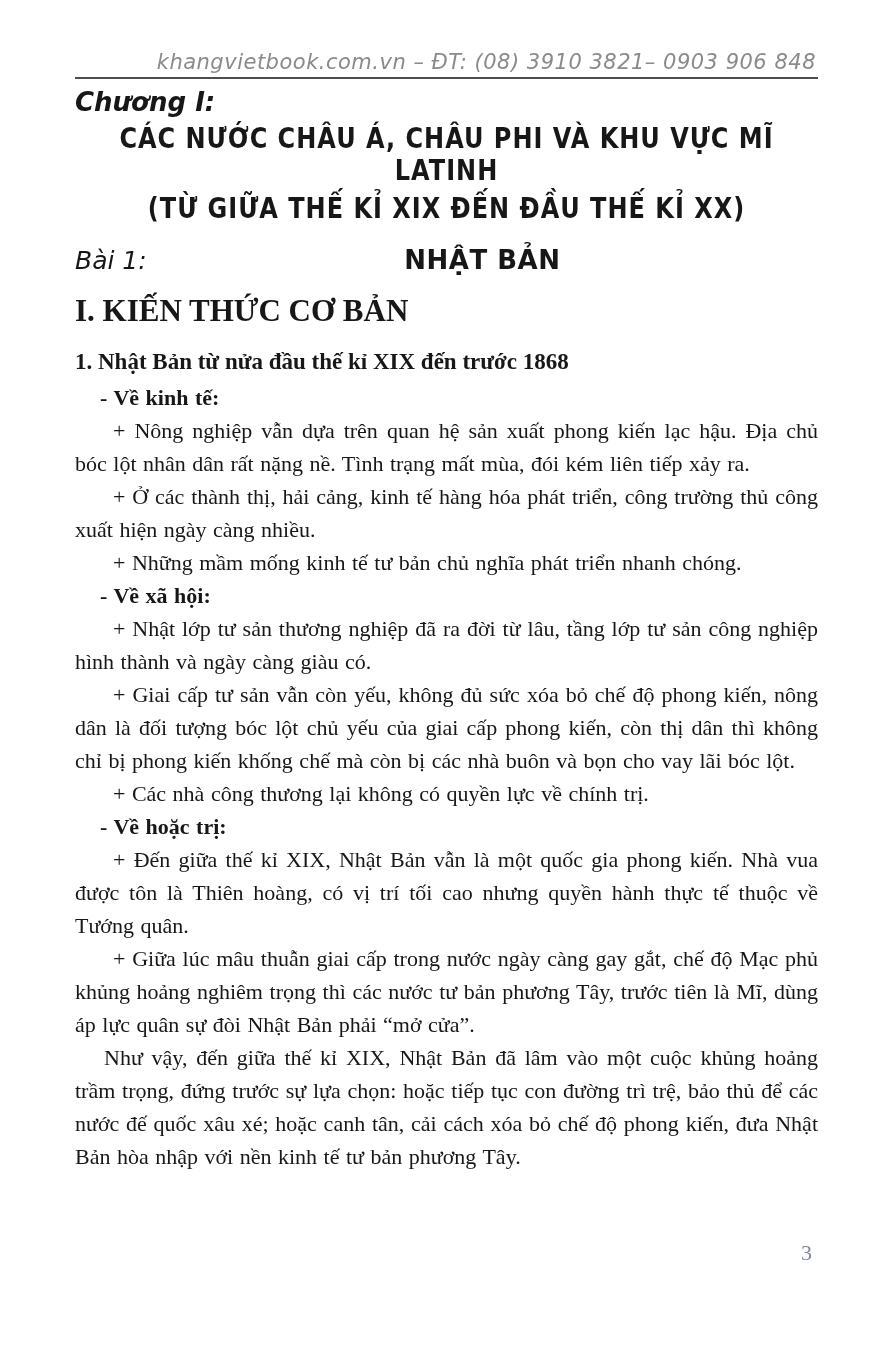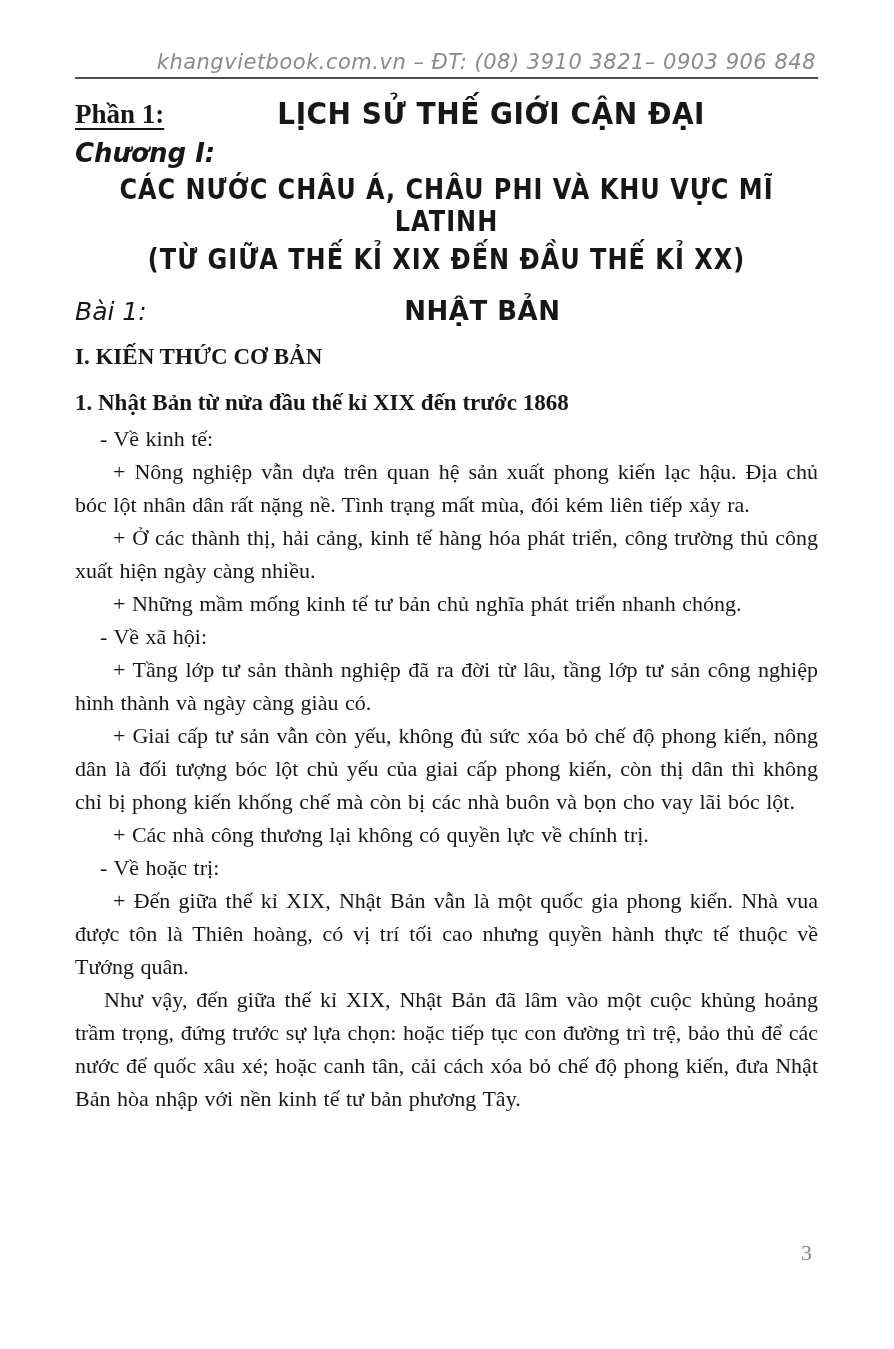--- a/index.html
+++ b/index.html
@@ -107,64 +107,60 @@
     font-weight: bold;
     font-size: 26px;
     letter-spacing: 0.5px;
     transform: scaleY(1.05);
   }
 
   
   .section-heading {
     margin-top: 18px;
     font-weight: bold;
-    font-size: 23px;
+    font-size: 31px;
   }
   .subsection-heading {
     margin-top: 20px;
     font-weight: bold;
     font-size: 23px;
   }
 
   
   .body-text {
     margin-top: 6px;
   }
   .body-text p {
     margin: 0;
     font-size: 22px;
     line-height: 33px;
     text-align: justify;
     word-spacing: 1px;
   }
-  .body-text p.dash   { text-indent: 25px; }
+  .body-text p.dash   { text-indent: 25px; font-weight: bold; }
   .body-text p.plus   { text-indent: 38px; }
   .body-text p.normal { text-indent: 29px; }
 
   
   .page-number {
     position: absolute;
     top: 1240px;
     right: 82px;
     font-size: 22px;
     color: var(--pagenum-color, #7b87a0);
   }
 </style>
 </head>
 <body>
 
 <div class="page">
 
   <div class="header">khangvietbook.com.vn – ĐT: (08) 3910 3821– 0903 906 848</div>
   <hr class="header-rule">
 
-  <div class="part-row">
-    <span class="part-label">Phần 1:</span>
-    <span class="part-title">LỊCH SỬ THẾ GIỚI CẬN ĐẠI</span>
-  </div>
 
   <div class="chapter-label">Chương I:</div>
 
   <div class="chapter-title-1">CÁC NƯỚC CHÂU Á, CHÂU PHI VÀ KHU VỰC MĨ LATINH</div>
 
   <div class="chapter-title-2">(TỪ GIỮA THẾ KỈ XIX ĐẾN ĐẦU THẾ KỈ XX)</div>
 
   <div class="lesson-row">
     <span class="lesson-label">Bài 1:</span>
     <span class="lesson-title">NHẬT BẢN</span>
@@ -173,23 +169,24 @@
   <div class="section-heading">I. KIẾN THỨC CƠ BẢN</div>
 
   <div class="subsection-heading">1. Nhật Bản từ nửa đầu thế kỉ XIX đến trước 1868</div>
 
   <div class="body-text">
       <p class="dash">- Về kinh tế:</p>
       <p class="plus">+ Nông nghiệp vẫn dựa trên quan hệ sản xuất phong kiến lạc hậu. Địa chủ bóc lột nhân dân rất nặng nề. Tình trạng mất mùa, đói kém liên tiếp xảy ra.</p>
       <p class="plus">+ Ở các thành thị, hải cảng, kinh tế hàng hóa phát triển, công trường thủ công xuất hiện ngày càng nhiều.</p>
       <p class="plus">+ Những mầm mống kinh tế tư bản chủ nghĩa phát triển nhanh chóng.</p>
       <p class="dash">- Về xã hội:</p>
-      <p class="plus">+ Tầng lớp tư sản thành nghiệp đã ra đời từ lâu, tầng lớp tư sản công nghiệp hình thành và ngày càng giàu có.</p>
+      <p class="plus">+ Nhật lớp tư sản thương nghiệp đã ra đời từ lâu, tầng lớp tư sản công nghiệp hình thành và ngày càng giàu có.</p>
       <p class="plus">+ Giai cấp tư sản vẫn còn yếu, không đủ sức xóa bỏ chế độ phong kiến, nông dân là đối tượng bóc lột chủ yếu của giai cấp phong kiến, còn thị dân thì không chỉ bị phong kiến khống chế mà còn bị các nhà buôn và bọn cho vay lãi bóc lột.</p>
       <p class="plus">+ Các  nhà công thương lại không có quyền lực về chính trị.</p>
       <p class="dash">- Về hoặc trị:</p>
       <p class="plus">+ Đến giữa thế kỉ XIX, Nhật Bản vẫn là một quốc gia phong kiến. Nhà vua được tôn là Thiên hoàng, có vị trí tối cao nhưng quyền hành thực tế thuộc về Tướng quân.</p>
+      <p class="plus">+ Giữa lúc mâu thuẫn giai cấp trong nước ngày càng gay gắt, chế độ Mạc phủ khủng hoảng nghiêm trọng thì các nước tư bản phương Tây, trước tiên là Mĩ, dùng áp lực quân sự đòi Nhật Bản phải “mở cửa”.</p>
       <p class="normal">Như vậy, đến giữa thế kỉ XIX, Nhật Bản đã lâm vào một cuộc khủng hoảng trầm trọng, đứng trước sự lựa chọn: hoặc tiếp tục con đường trì trệ, bảo thủ để các nước đế quốc xâu xé; hoặc canh tân, cải cách xóa bỏ chế độ phong kiến, đưa Nhật Bản hòa nhập với nền kinh tế tư bản phương Tây.</p>
     </div>
 
   <div class="page-number">3</div>
 
 </div>
 
 </body></html>

